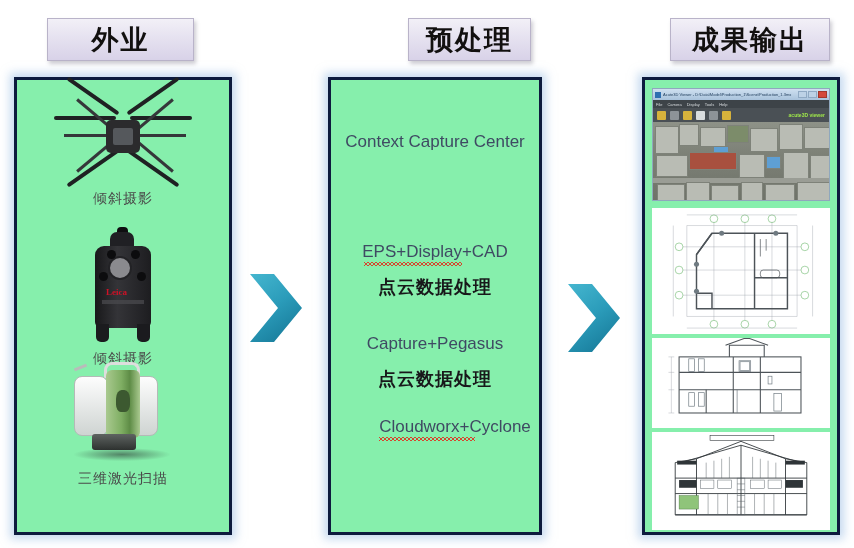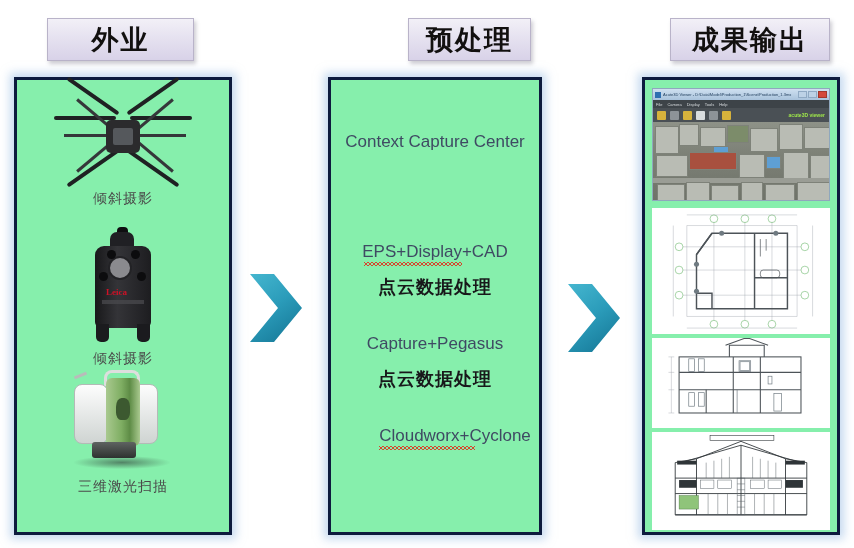--- a/index.html
+++ b/index.html
@@ -76,21 +76,21 @@
   }
   .src-caption {
     font-family: "DejaVu Sans", "Liberation Sans", sans-serif;
     font-size: 14px;
     color: #4a4a4a;
     letter-spacing: 1px;
     margin-top: 6px;
   }
   #src-0 { top: 8px; }
   #src-1 { top: 152px; }
-  #src-2 { top: 296px; }
+  #src-2 { top: 288px; }
 
   
   .drone { width: 150px; height: 96px; position: relative; }
   .drone .hub {
     position: absolute; left: 58px; top: 32px;
     width: 34px; height: 33px;
     background: #2b2b2d; border-radius: 5px;
   }
   .drone .hub:after {
     content: ""; position: absolute;
@@ -235,21 +235,21 @@
     font-family: "DejaVu Sans", "Liberation Sans", sans-serif;
     font-size: 18px;
     font-weight: bold;
     color: #18181a;
     letter-spacing: 1px;
     margin-top: 12px;
   }
   #step-0 { top: 50px; }
   #step-1 { top: 160px; }
   #step-2 { top: 252px; }
-  #step-3 { top: 344px; padding-left: 40px; }
+  #step-3 { top: 335px; padding-left: 40px; }
 
   
   .out-item { position: absolute; left: 7px; right: 7px; }
   #out-0 { top: 8px;   height: 113px; }
   #out-1 { top: 128px; height: 126px; }
   #out-2 { top: 258px; height: 90px; }
   #out-3 { top: 352px; height: 98px; }
 
   
   .viewer {

